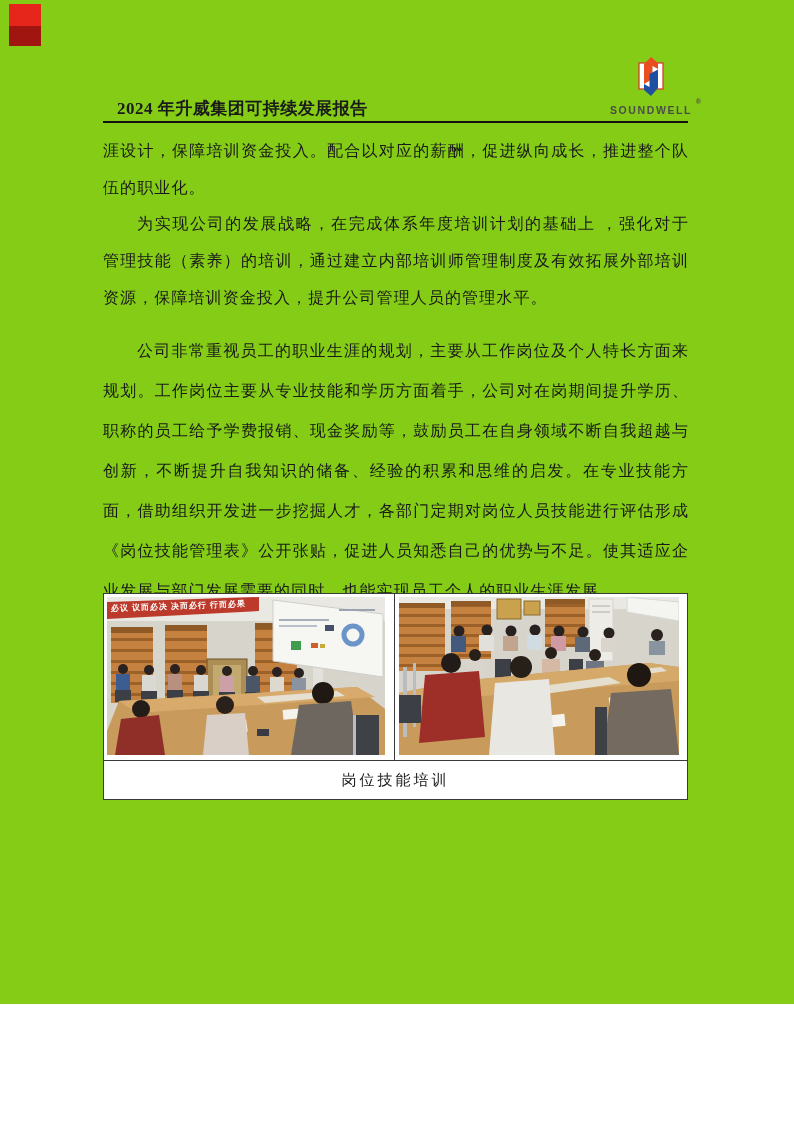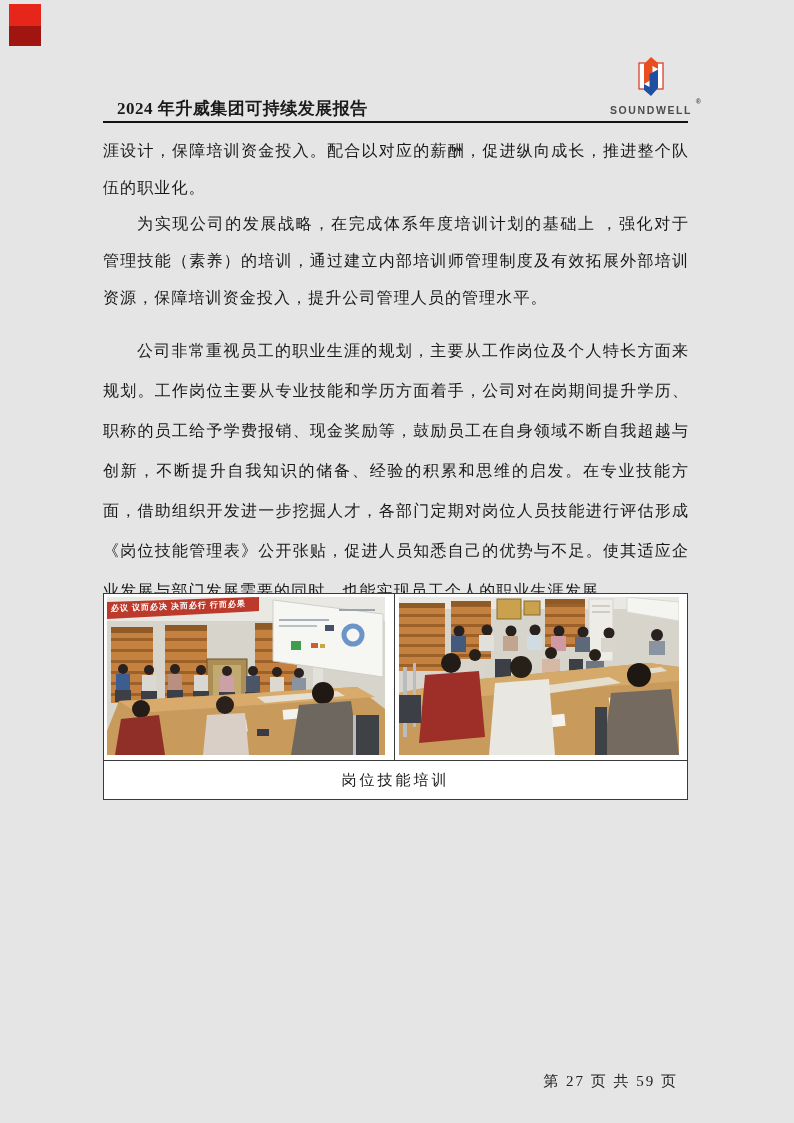--- a/index.html
+++ b/index.html
@@ -1,17 +1,17 @@
 <!DOCTYPE html>
 <html><head>
 <meta charset="utf-8">
 <style>
   html,body{margin:0;padding:0;background:#ffffff;}
   .page{
-    position:relative;width:794px;height:1123px;background:#e5e5e5;overflow:hidden;
+    position:relative;width:794px;height:1004px;background:#84cc16;overflow:hidden;
     font-family:"Liberation Serif","DejaVu Serif",serif;color:#1a1a1a;
   }
   
   .corner-mark{position:absolute;left:9px;top:4px;width:32px;height:42px;
     background:linear-gradient(180deg,#e7261b 0 53%,#a0150f 53% 100%);}
   
   .doc-title{position:absolute;left:117px;top:97px;font-size:17px;font-weight:bold;
     letter-spacing:.5px;white-space:nowrap;}
   .header-rule{position:absolute;left:103px;top:121px;width:585px;height:2px;background:#121212;}
   .logo{position:absolute;left:607px;top:54px;width:88px;text-align:center;}

